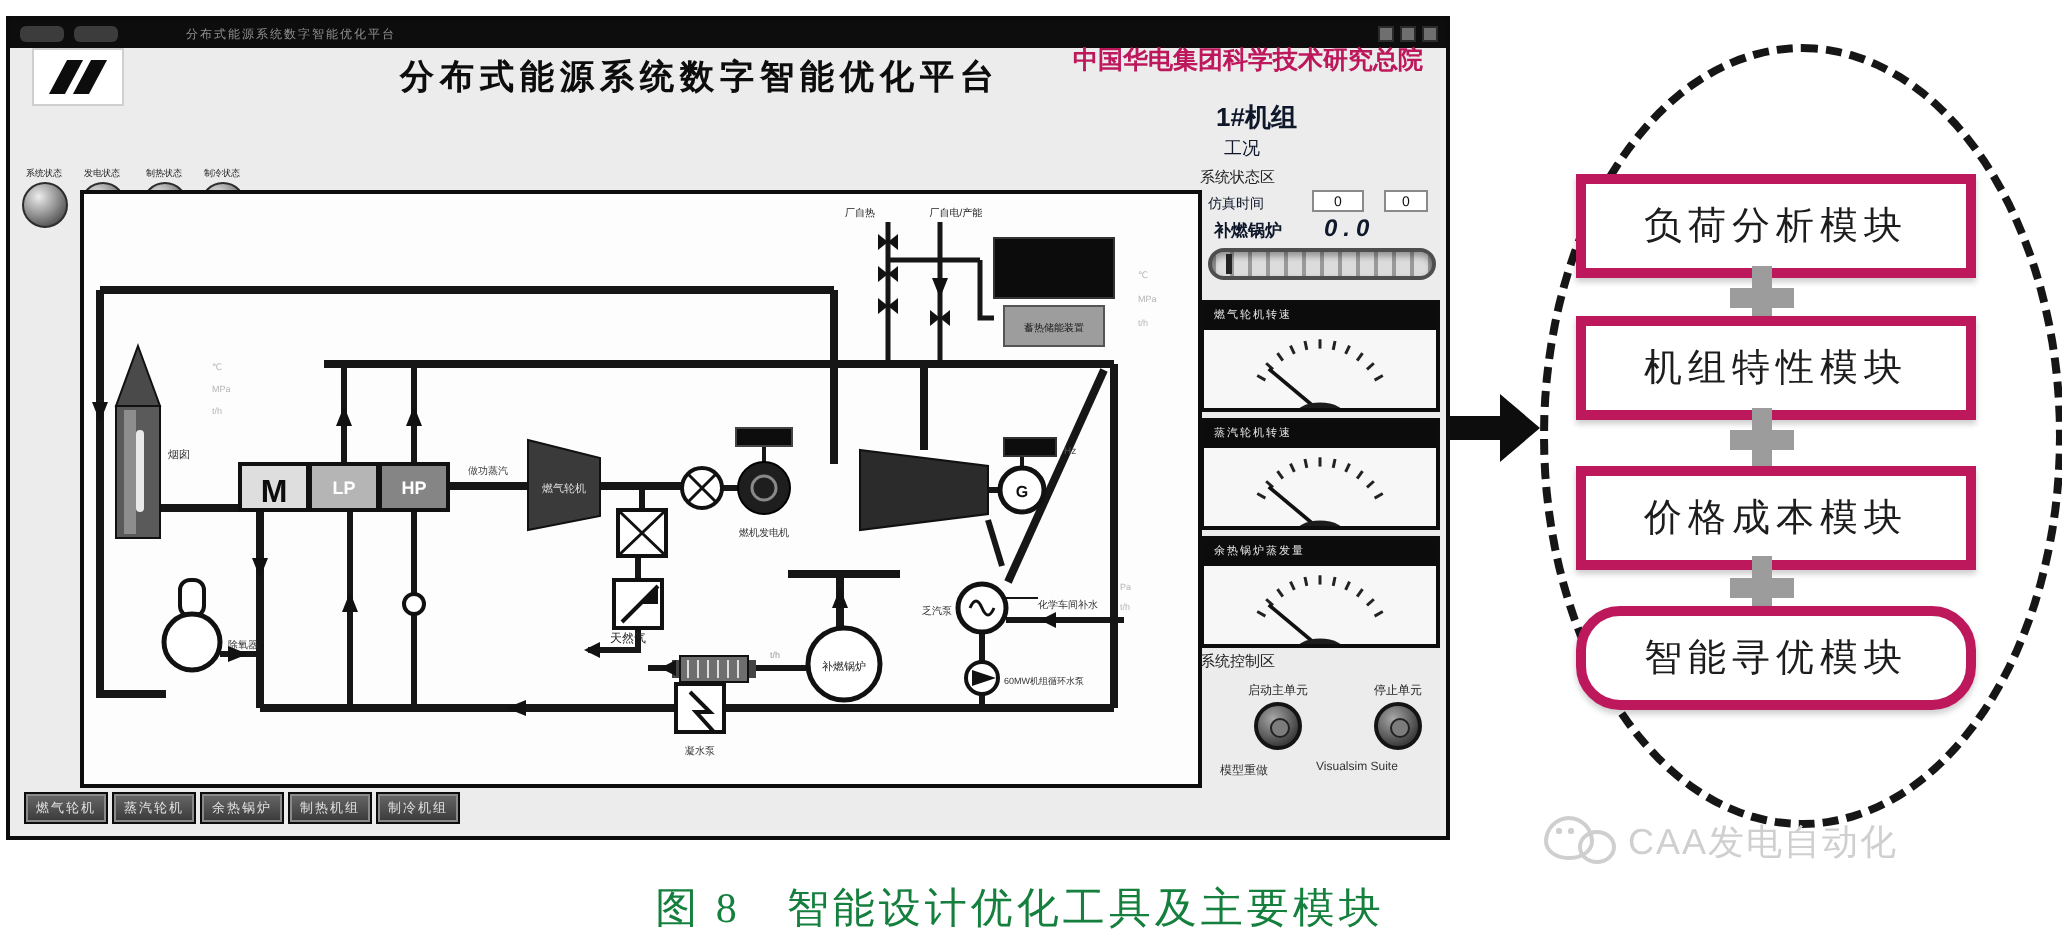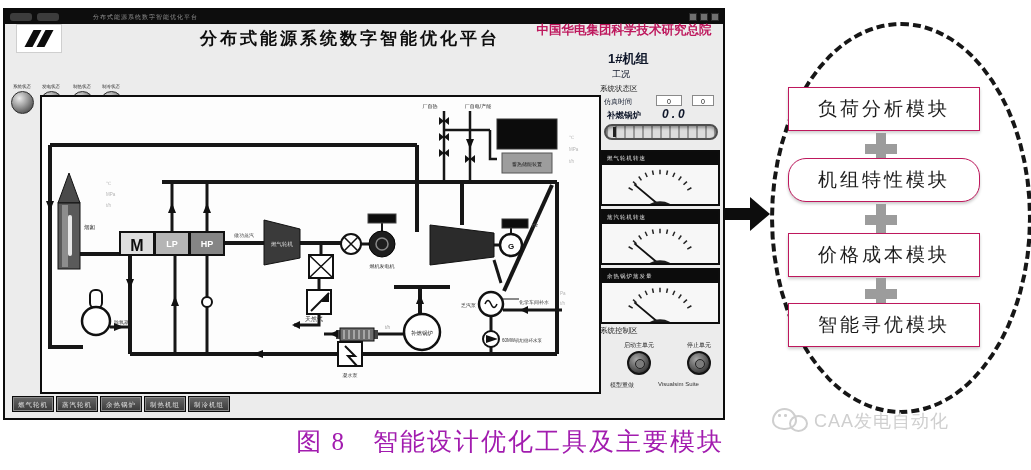--- a/index.html
+++ b/index.html
@@ -55,34 +55,34 @@
                border-radius:50%;background:#7c7c7c;border:1px solid #222;}
   .knob-label{position:absolute;font-size:6px;color:#222;width:56px;text-align:center;}
   .footer-text{position:absolute;font-size:6px;color:#333;}
 
   .hmi-btn{position:absolute;top:396px;width:42px;height:16px;background:linear-gradient(#686868,#393939);
            border:1px solid #0c0c0c;box-shadow:inset 0 0 0 1px #8a8a8a;color:#e0e0e0;font-size:6.5px;
            text-align:center;line-height:16px;letter-spacing:1px;box-sizing:border-box;cursor:pointer;}
 
   
   .ellipse{left:770px;top:22px;width:262px;height:392px;border:4px dashed #161616;border-radius:50%;box-sizing:border-box;}
-  .module-box{left:788px;width:190px;height:42px;background:#fff;border:1px solid #be185d;
+  .module-box{left:788px;width:190px;height:42px;background:#fff;border:5px solid #be185d;
               box-shadow:0 2px 3px rgba(0,0,0,.2);display:flex;align-items:center;justify-content:center;
               font-family:"Liberation Serif","DejaVu Serif",serif;font-size:19px;letter-spacing:3px;color:#1d1d1d;}
   .plus{left:865px;width:32px;height:32px;}
   .plus::before{content:"";position:absolute;left:0;top:11px;width:32px;height:10px;background:#9c9c9c;}
   .plus::after{content:"";position:absolute;left:11px;top:0;width:10px;height:32px;background:#9c9c9c;}
 
   .big-arrow{left:724px;top:197px;width:48px;height:34px;}
   .big-arrow .shaft{position:absolute;left:0;top:11px;width:26px;height:12px;background:#0d0d0d;}
   .big-arrow .head{position:absolute;left:26px;top:0;width:0;height:0;
                    border-left:20px solid #0d0d0d;border-top:17px solid transparent;border-bottom:17px solid transparent;}
 
-  .caption{left:290px;top:425px;width:440px;text-align:center;
-           font-family:"Liberation Serif","DejaVu Serif",serif;font-size:25px;color:#a21caf;letter-spacing:2px;}
+  .caption{left:290px;top:440px;width:440px;text-align:center;
+           font-family:"Liberation Serif","DejaVu Serif",serif;font-size:21px;color:#15803d;letter-spacing:2px;}
 
   .watermark{left:772px;top:406px;display:flex;align-items:center;gap:6px;color:#cfcfcf;}
   .wm-text{font-size:18px;letter-spacing:1px;color:#cfcfcf;}
   .wm-icon{position:relative;width:36px;height:30px;}
   .wm-b1{position:absolute;left:0;top:2px;width:21px;height:18px;border:2px solid #cfcfcf;
          border-radius:50% 50% 48% 48%/58% 58% 42% 42%;}
   .wm-b2{position:absolute;left:17px;top:9px;width:15px;height:13px;border:2px solid #cfcfcf;border-radius:50%;}
   .wm-eye{position:absolute;width:2.5px;height:2.5px;border-radius:50%;background:#cfcfcf;}
 </style>
 </head>
@@ -371,25 +371,25 @@
   <div class="hmi-btn" style="left:188px;">制冷机组</div>
 
   <div class="abs big-arrow">
     <div class="shaft"></div>
       <div class="head"></div>
   </div>
 
   <div class="abs ellipse"></div>
   <div class="abs module-box" style="top:87px;">负荷分析模块</div>
   <div class="abs plus" style="top:133px;"></div>
-  <div class="abs module-box" style="top:158px;border-radius:18px;">机组特性模块</div>
+  <div class="abs module-box" style="top:158px;">机组特性模块</div>
   <div class="abs plus" style="top:204px;"></div>
   <div class="abs module-box" style="top:233px;">价格成本模块</div>
   <div class="abs plus" style="top:278px;"></div>
-  <div class="abs module-box" style="top:303px;">智能寻优模块</div>
+  <div class="abs module-box" style="top:303px;border-radius:22px;">智能寻优模块</div>
 
   <div class="abs caption">图 8　智能设计优化工具及主要模块</div>
   <div class="abs watermark">
     <div class="wm-icon">
       <div class="wm-b1"></div>
         <div class="wm-b2"></div>
       <div class="wm-eye" style="left:6px;top:8px;"></div>
       <div class="wm-eye" style="left:12px;top:8px;"></div>
     </div>
     <div class="wm-text">CAA发电自动化</div>

